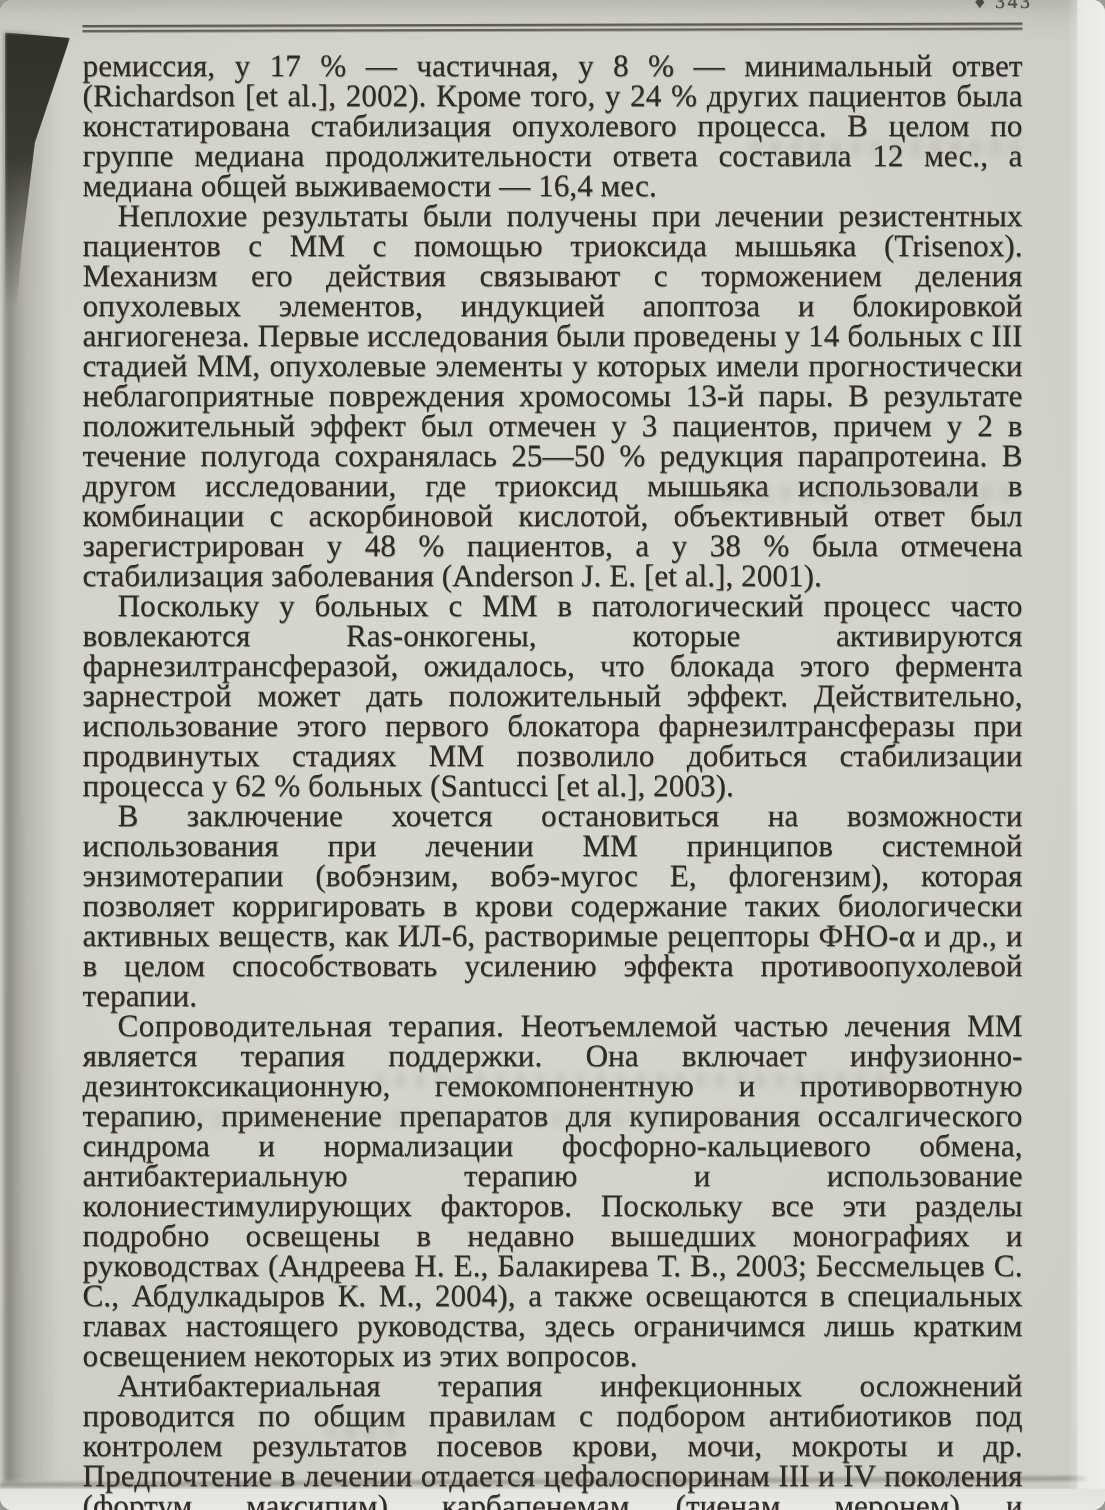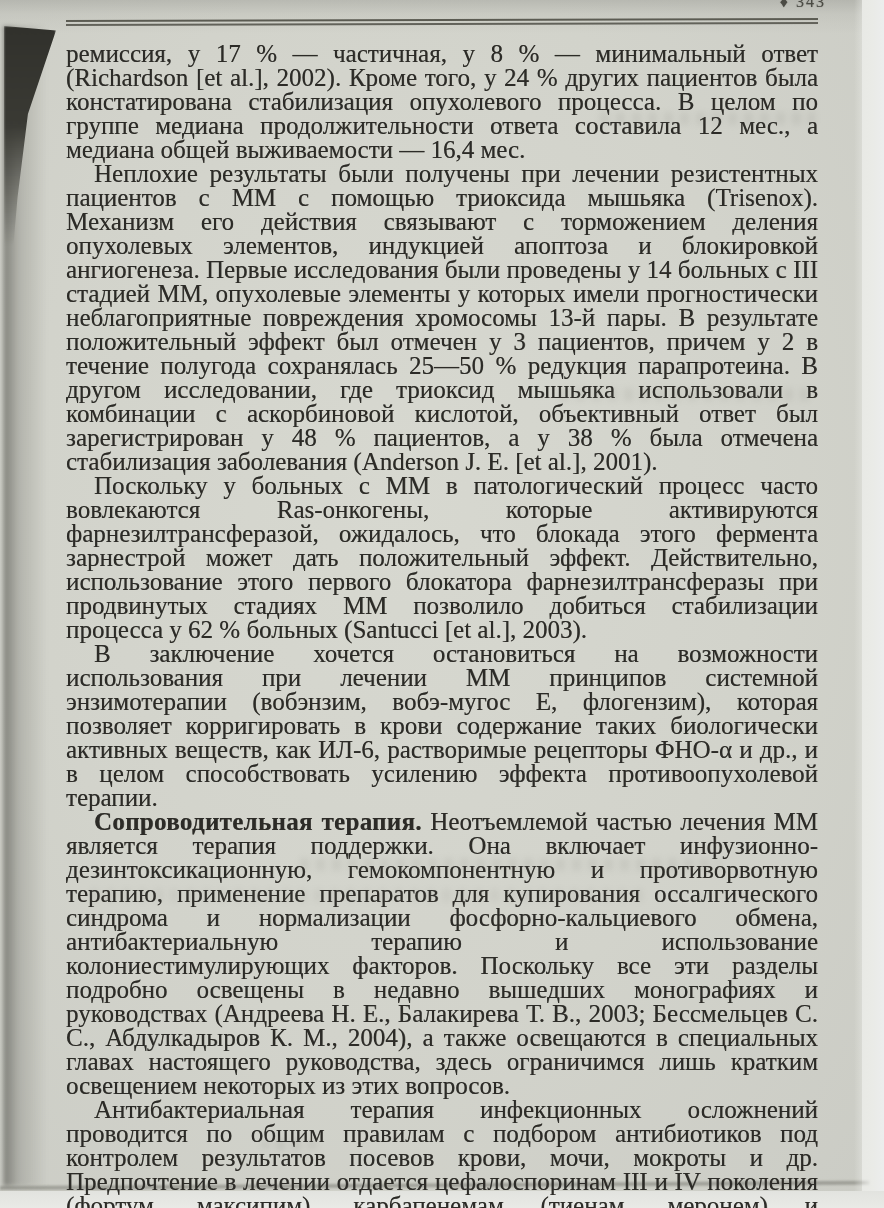--- a/index.html
+++ b/index.html
@@ -2,20 +2,21 @@
 <html><head>
 <meta charset="utf-8">
 <style>
   html,body{margin:0;padding:0;background:#9a9a96;}
   .scan{
     position:relative;
     width:884px;height:1208px;
     overflow:hidden;
     background:#e7e8e4;
     font-family:"Liberation Serif","DejaVu Serif",serif;
+    border-radius:10px;
   }
   
   .paper{
     position:absolute;left:0;top:0;width:862px;height:1192px;
     background:
       linear-gradient(to bottom, rgba(125,126,120,0.30) 0px, rgba(125,126,120,0.10) 14px, rgba(125,126,120,0) 34px),
       radial-gradient(ellipse at 46% 42%, #d7d8d0 0%, #d2d3cb 55%, #cbccc5 100%);
   }
   .paper-bottom-line{
     position:absolute;left:0;top:1186px;width:870px;height:4px;
@@ -62,21 +63,21 @@
   
   .text-block{
     position:absolute;left:66px;top:42px;width:752px;
     font-size:25px;line-height:24px;
     color:#2c2b27;
     text-align:justify;
     text-shadow:0.3px 0.3px 0.6px rgba(44,43,39,0.55);
   }
   .para{margin:0;}
   .para.indent{text-indent:28px;}
-  .para-lead{font-weight:bold;letter-spacing:0.3px;margin-top:28px;}
+  .para-lead{font-weight:normal;letter-spacing:0.3px;margin-top:28px;}
   
   .ghost{
     position:absolute;height:13px;
     background:repeating-linear-gradient(90deg, rgba(118,118,110,0.55) 0 9px, rgba(118,118,110,0) 9px 16px);
     opacity:0.22;filter:blur(3px);
     pointer-events:none;
   }
   .g1{left:600px;top:112px;width:215px;}
   .g2{left:560px;top:388px;width:250px;}
   .g3{left:300px;top:858px;width:420px;}

